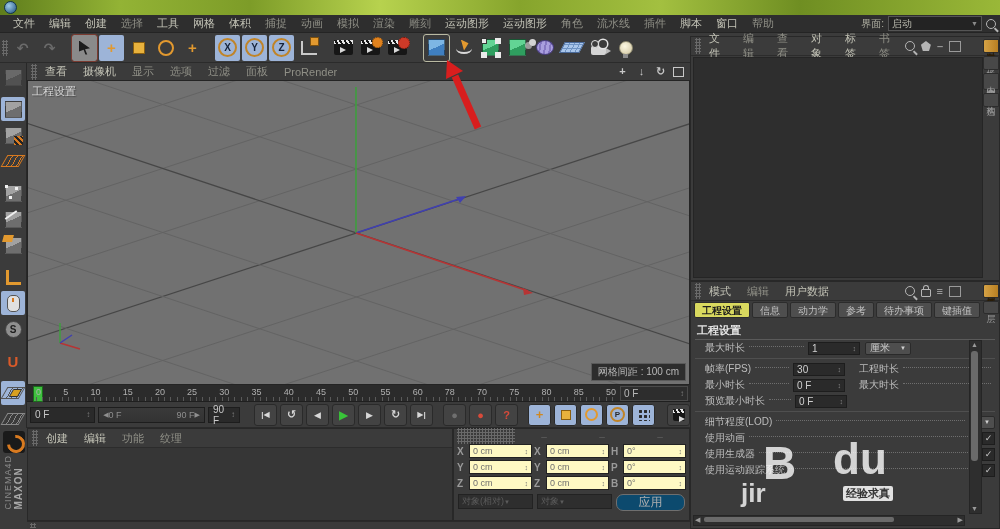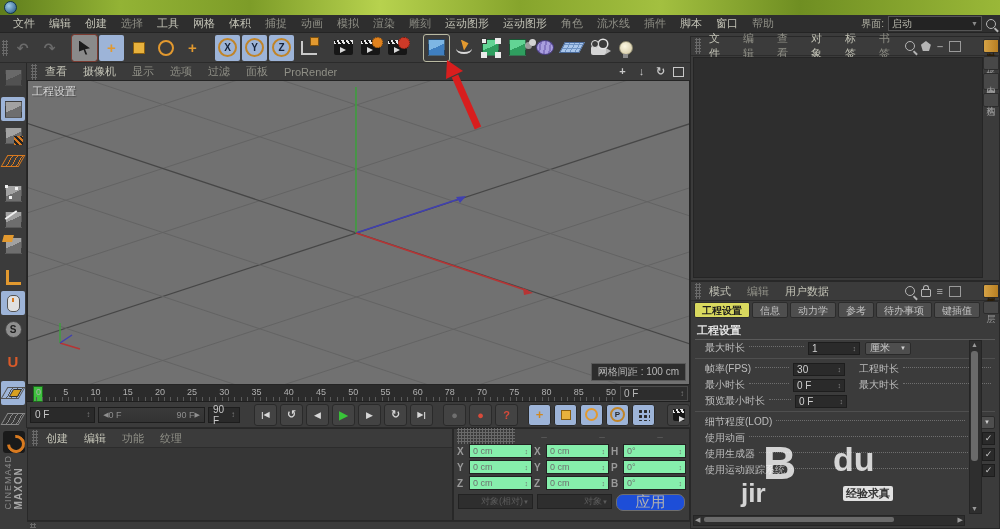--- a/index.html
+++ b/index.html
@@ -146,27 +146,27 @@
   .pmenu{height:18px;background:#3b3b3b;border-bottom:1px solid #2c2c2c;display:flex;align-items:center;gap:0;padding-left:4px;}
   .pmenu .mi{padding:0 8px;font-size:11px;color:#c3c3b6;}
   .pmenu .mi.dim{color:#8f8f86;}
   .mat-content{height:72px;background:#363636;}
   .coords{left:453px;top:428px;width:237px;height:93px;background:#3b3b3b;border:1px solid #282828;box-sizing:border-box;
     font-size:10px;color:#8a8a8a;}
   .coord-head{display:flex;height:14px;align-items:center;color:#5f5f5f;}
   .coord-head span{flex:1;text-align:center;}
   .crow{display:flex;align-items:center;gap:2px;height:16px;padding:0 3px;}
   .clabel{width:10px;color:#9a9a9a;font-weight:bold;}
-  .cval{flex:1;height:12px;background:#86efac;border:1px solid #222;color:#6f6f6f;display:flex;align-items:center;
+  .cval{flex:1;height:12px;background:#fef9c3;border:1px solid #222;color:#6f6f6f;display:flex;align-items:center;
     justify-content:space-between;padding:0 3px;font-size:9px;}
   .cfoot{display:flex;gap:4px;padding:3px 4px;}
   .cdrop{flex:1;height:13px;background:#2e2e2e;border:1px solid #222;color:#5c5c5c;font-size:9px;
-    display:flex;align-items:center;justify-content:flex-end;padding:0 3px;}
-  .capply{flex:1;height:15px;background:#1d4ed8;border:1px solid #6f6f6f;border-radius:7px;color:#b0b0b0;
-    font-size:15px;display:flex;align-items:center;justify-content:center;}
+    display:flex;align-items:center;justify-content:flex-start;padding:0 3px;}
+  .capply{flex:1;height:15px;background:#0c4a6e;border:1px solid #6f6f6f;border-radius:7px;color:#b0b0b0;
+    font-size:12px;display:flex;align-items:center;justify-content:center;}
   .bottomstrip{left:27px;top:521px;width:663px;height:8px;background:#3a3a3a;border-top:1px solid #2a2a2a;
     display:flex;align-items:center;padding-left:3px;box-sizing:border-box;}
   
   .objmgr{left:690px;top:36px;width:310px;height:245px;background:#3b3b3b;border:1px solid #282828;box-sizing:border-box;}
   .om-content{position:absolute;left:2px;top:20px;right:16px;bottom:2px;background:#2e2e2e;border:1px solid #252525;}
   .ricons{margin-left:auto;display:flex;align-items:center;gap:6px;padding-right:20px;}
   .ico-search{width:8px;height:8px;border:1.5px solid #b5b5b5;border-radius:50%;position:relative;}
   .ico-search::after{content:"";position:absolute;right:-4px;bottom:-3px;width:5px;height:1.5px;background:#b5b5b5;transform:rotate(45deg);}
   .ico-pent{width:10px;height:10px;background:#b5b5b5;clip-path:polygon(50% 0,100% 38%,81% 100%,19% 100%,0 38%);}
   .ico-dash{color:#9a9a9a;font-weight:bold;}
@@ -201,21 +201,21 @@
     display:flex;align-items:center;justify-content:center;flex:0 0 auto;}
   .vscroll{position:absolute;right:17px;top:58px;width:11px;bottom:14px;background:#2e2e2e;border:1px solid #252525;}
   .vthumb{position:absolute;left:1px;top:10px;width:7px;height:110px;background:#6a6a6a;border-radius:3px;}
   .varrow{position:absolute;left:0;width:9px;height:8px;color:#9a9a9a;font-size:7px;text-align:center;line-height:8px;}
   .hscroll{position:absolute;left:2px;bottom:2px;right:34px;height:9px;background:#2e2e2e;border:1px solid #252525;}
   .hthumb{position:absolute;left:10px;top:1px;width:190px;height:5px;background:#6a6a6a;border-radius:2px;}
   .harrow{color:#9a9a9a;font-size:7px;position:absolute;top:0;line-height:8px;}
   
   .watermark{left:735px;top:430px;width:220px;height:95px;color:rgba(255,255,255,.78);pointer-events:none;}
   .wm-b{position:absolute;left:28px;top:6px;font-size:46px;font-weight:bold;}
-  .wm-du{position:absolute;left:98px;top:10px;font-size:34px;font-weight:bold;}
+  .wm-du{position:absolute;left:98px;top:4px;font-size:44px;font-weight:bold;}
   .wm-tag{position:absolute;left:108px;top:56px;background:rgba(255,255,255,.85);color:#333;font-size:11px;
     font-weight:bold;padding:0 3px;border-radius:2px;}
   .wm-jir{position:absolute;left:6px;top:48px;font-size:26px;font-weight:bold;}
   .annot{pointer-events:none;}
 </style>
 </head>
 <body>
 
 <div class="app">
 

